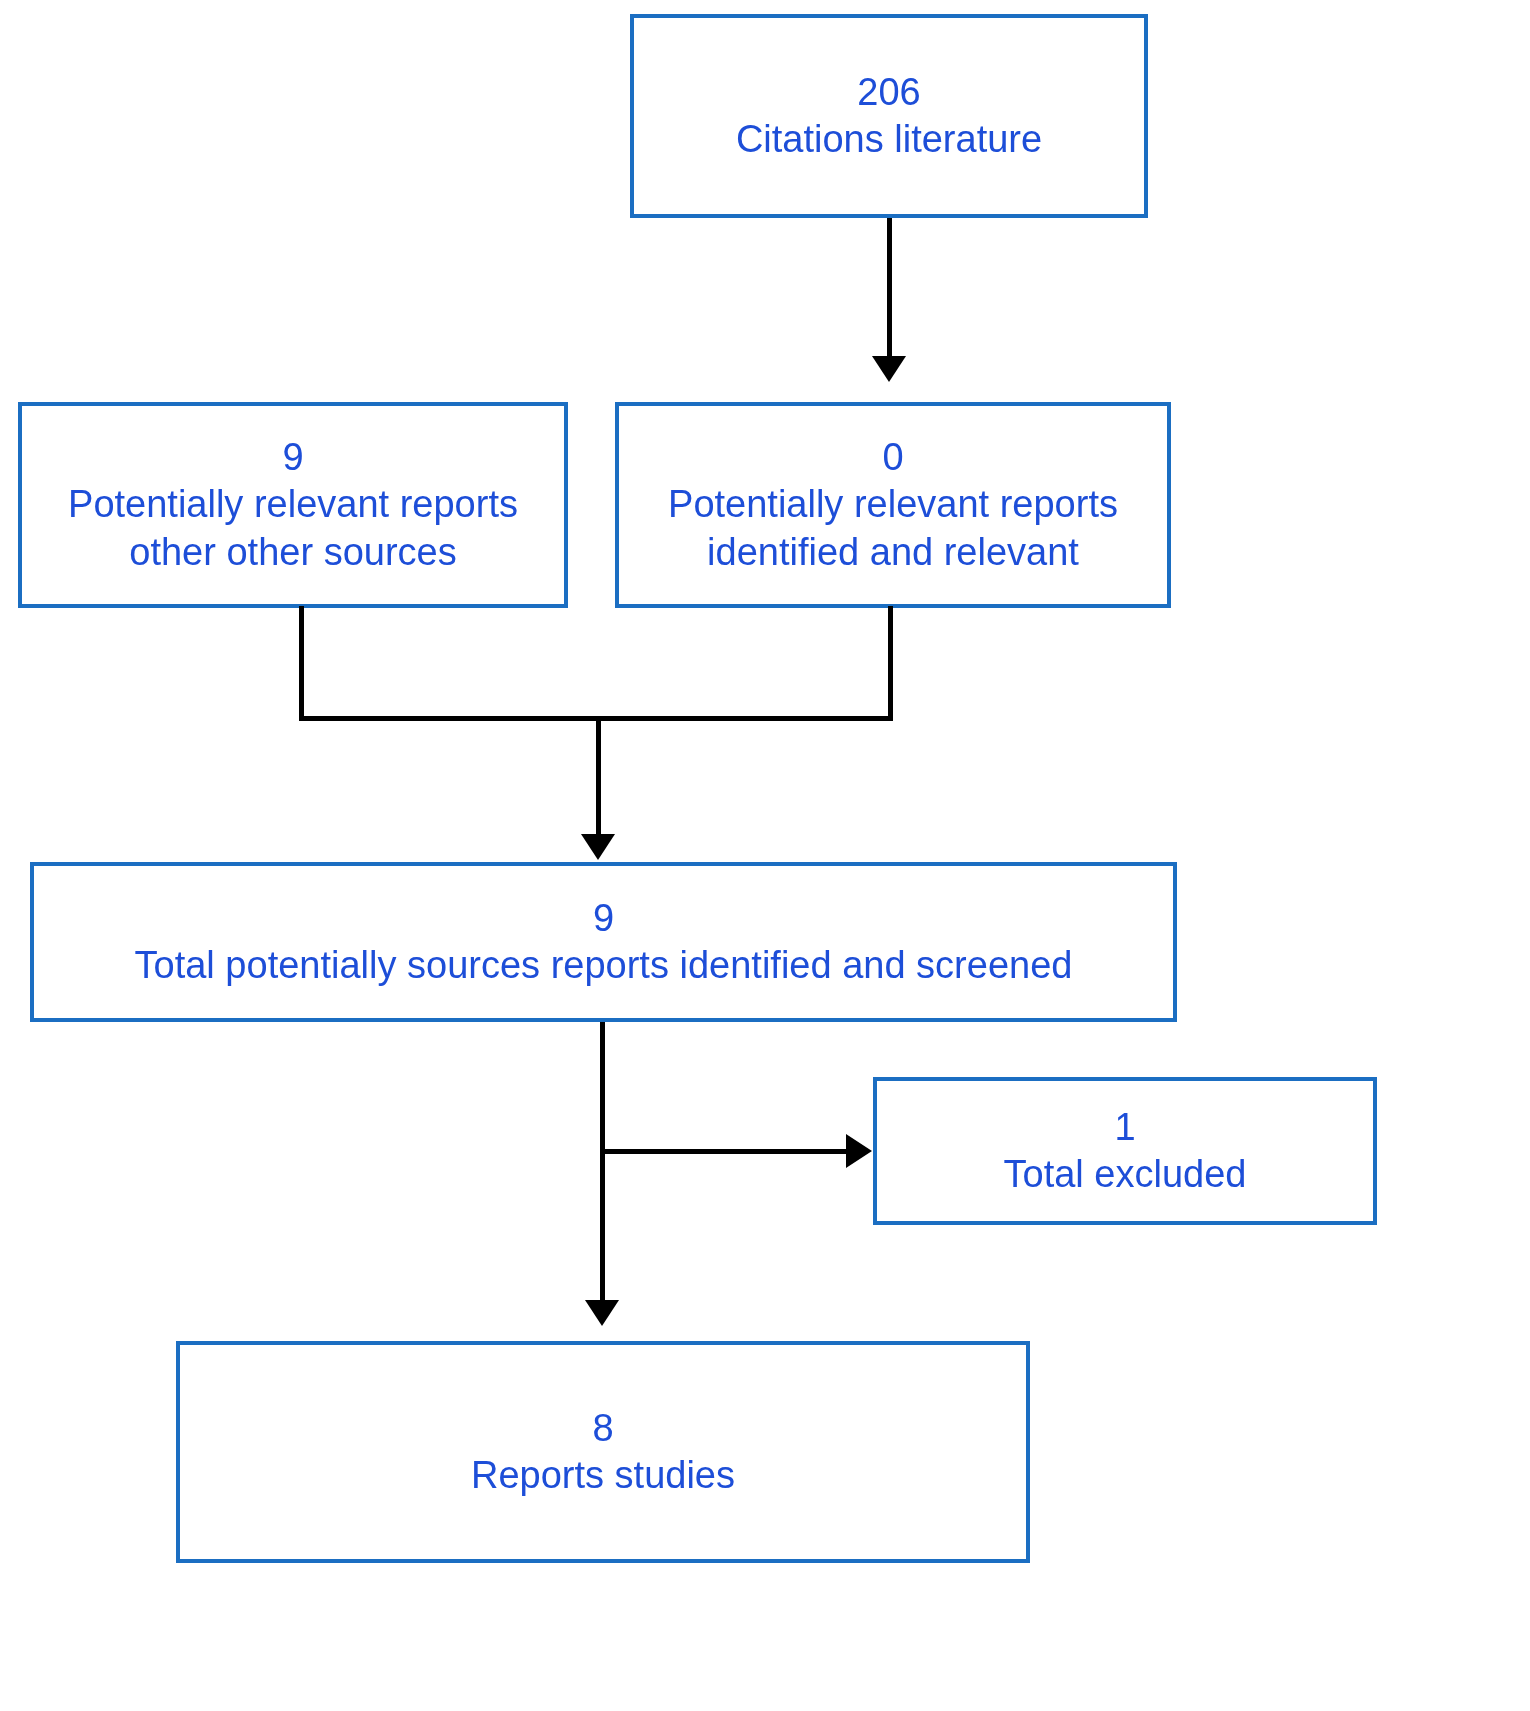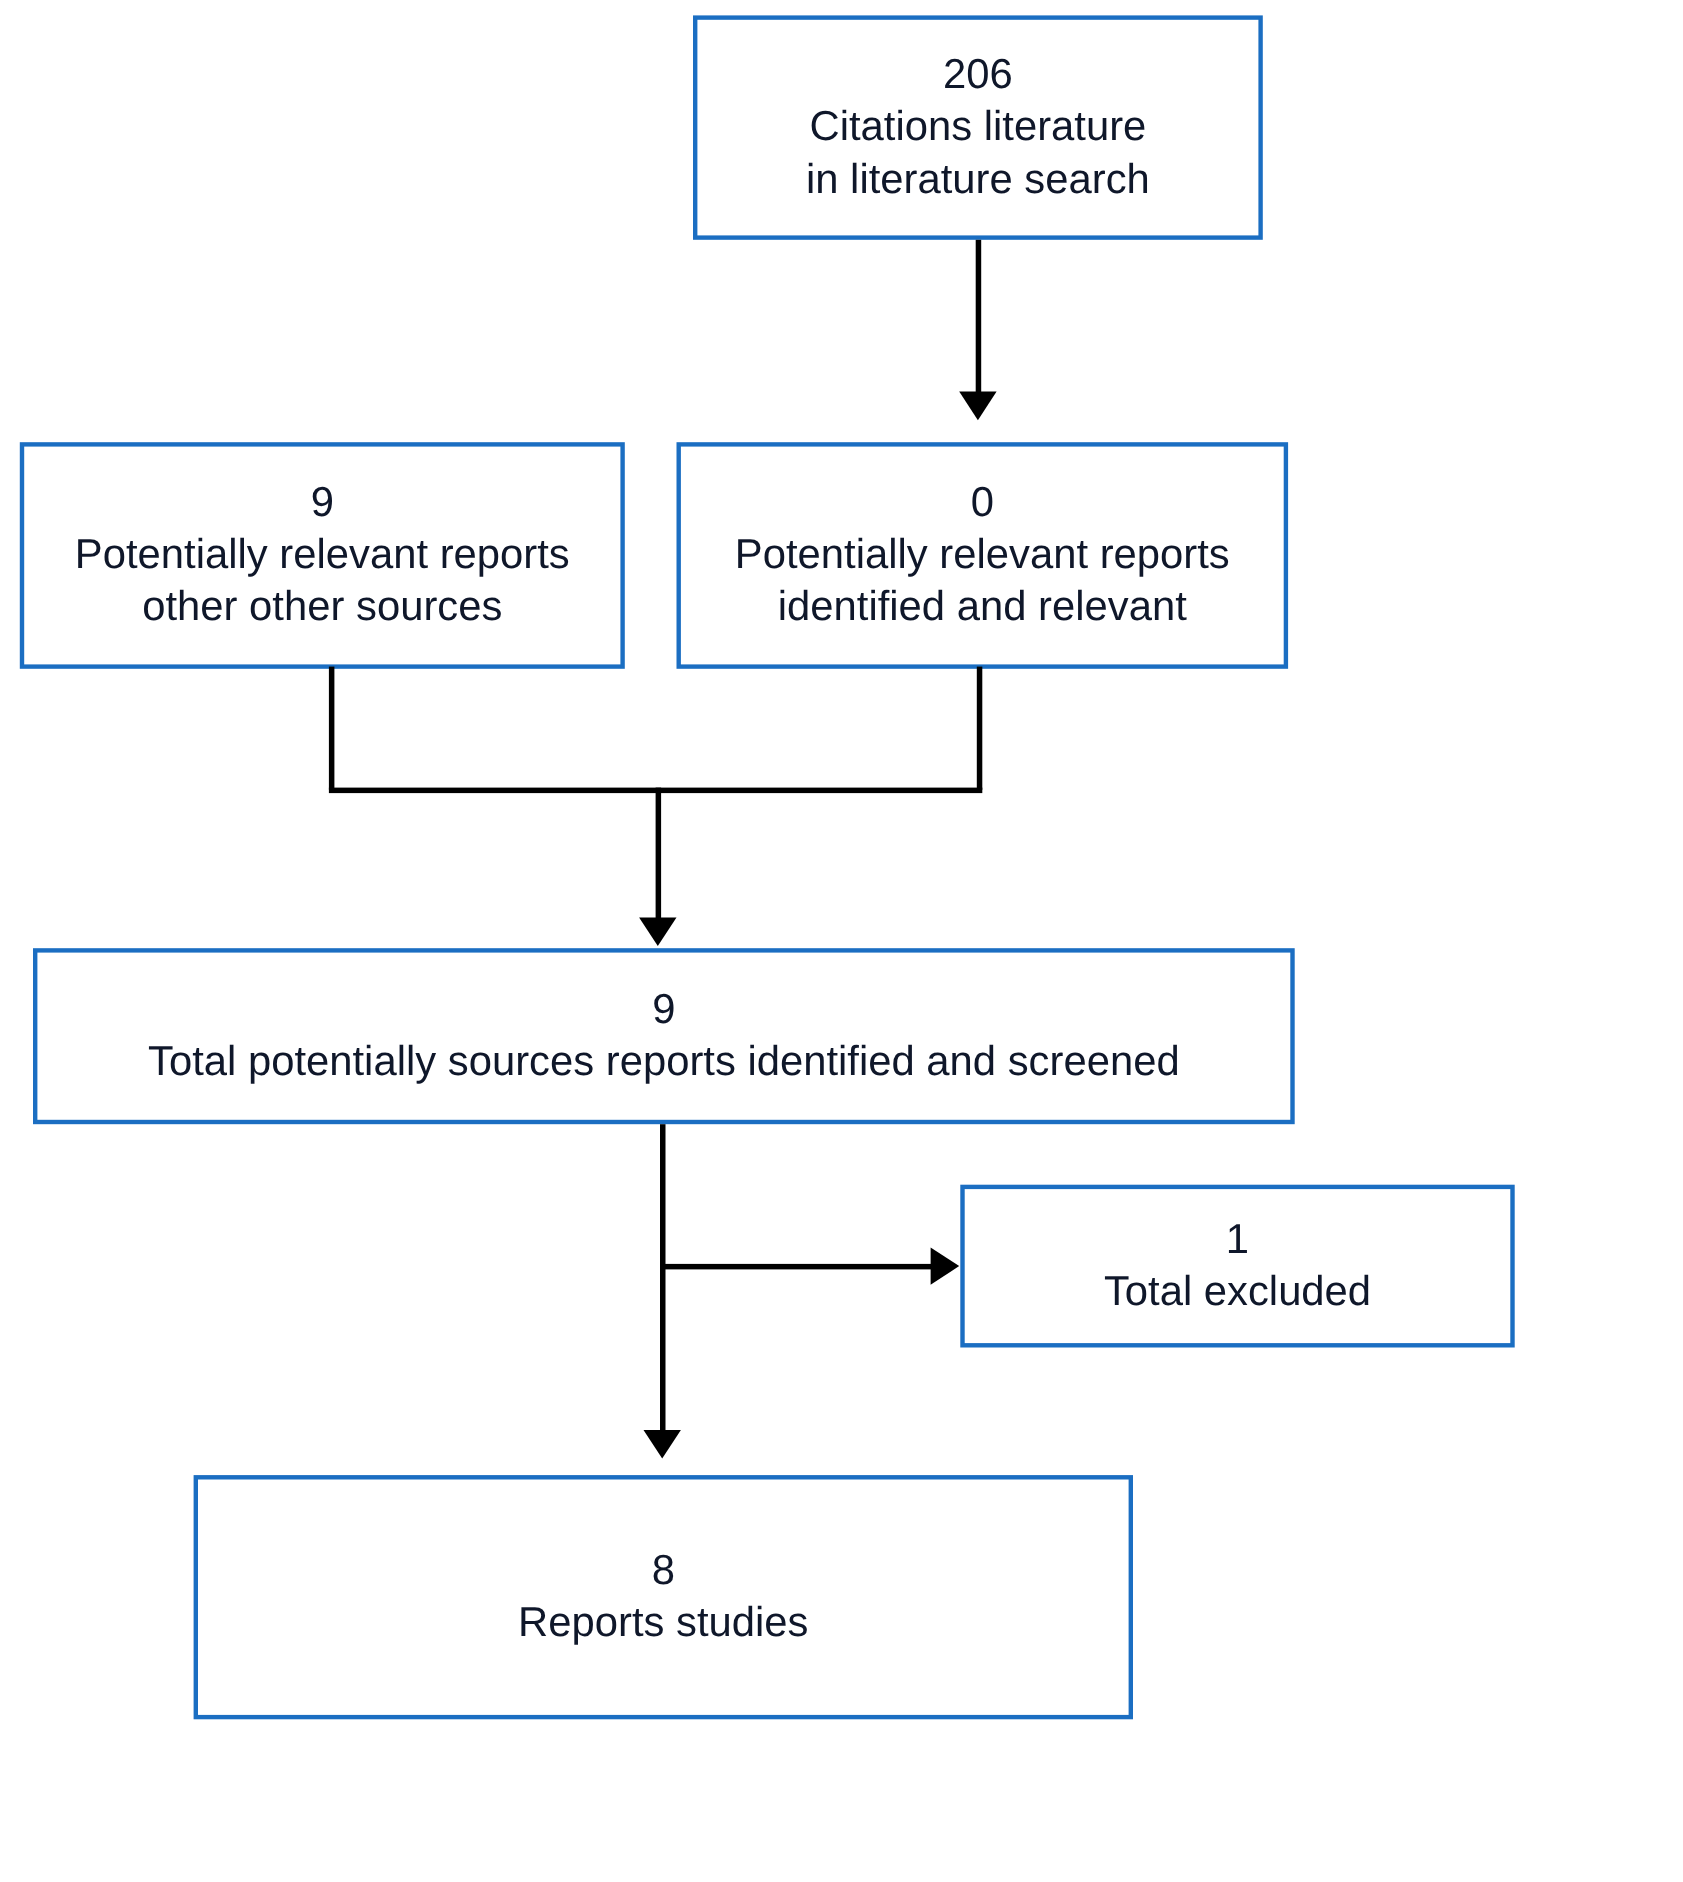--- a/index.html
+++ b/index.html
@@ -23,21 +23,21 @@
     position: absolute;
     box-sizing: border-box;
     border: 4px solid #1b6ec2;
     background: #ffffff;
     display: flex;
     flex-direction: column;
     align-items: center;
     justify-content: center;
     text-align: center;
     line-height: 1.24;
-    color: #0f172a;
+    color: #1d4ed8;
   }
   .flow-box .box-line {
     display: block;
     white-space: nowrap;
   }
   
   #box-citations {
     left: 630px;  top: 14px;
     width: 518px; height: 204px;
     font-size: 38px;
@@ -102,21 +102,20 @@
   #arrow-total           { left: 585px; top: 1300px; }
 </style>
 </head>
 <body>
 
 <div id="flow-canvas">
 
   <div class="flow-box" id="box-citations">
     <span class="box-line">206</span>
     <span class="box-line">Citations literature</span>
-    <span class="box-line">in literature search</span>
   </div>
 
   <div class="conn v-line" id="conn-citations-stem"></div>
   <div class="arrow-down" id="arrow-citations"></div>
 
   <div class="flow-box" id="box-other-sources">
     <span class="box-line">9</span>
     <span class="box-line">Potentially relevant reports</span>
     <span class="box-line">other other sources</span>
   </div>

